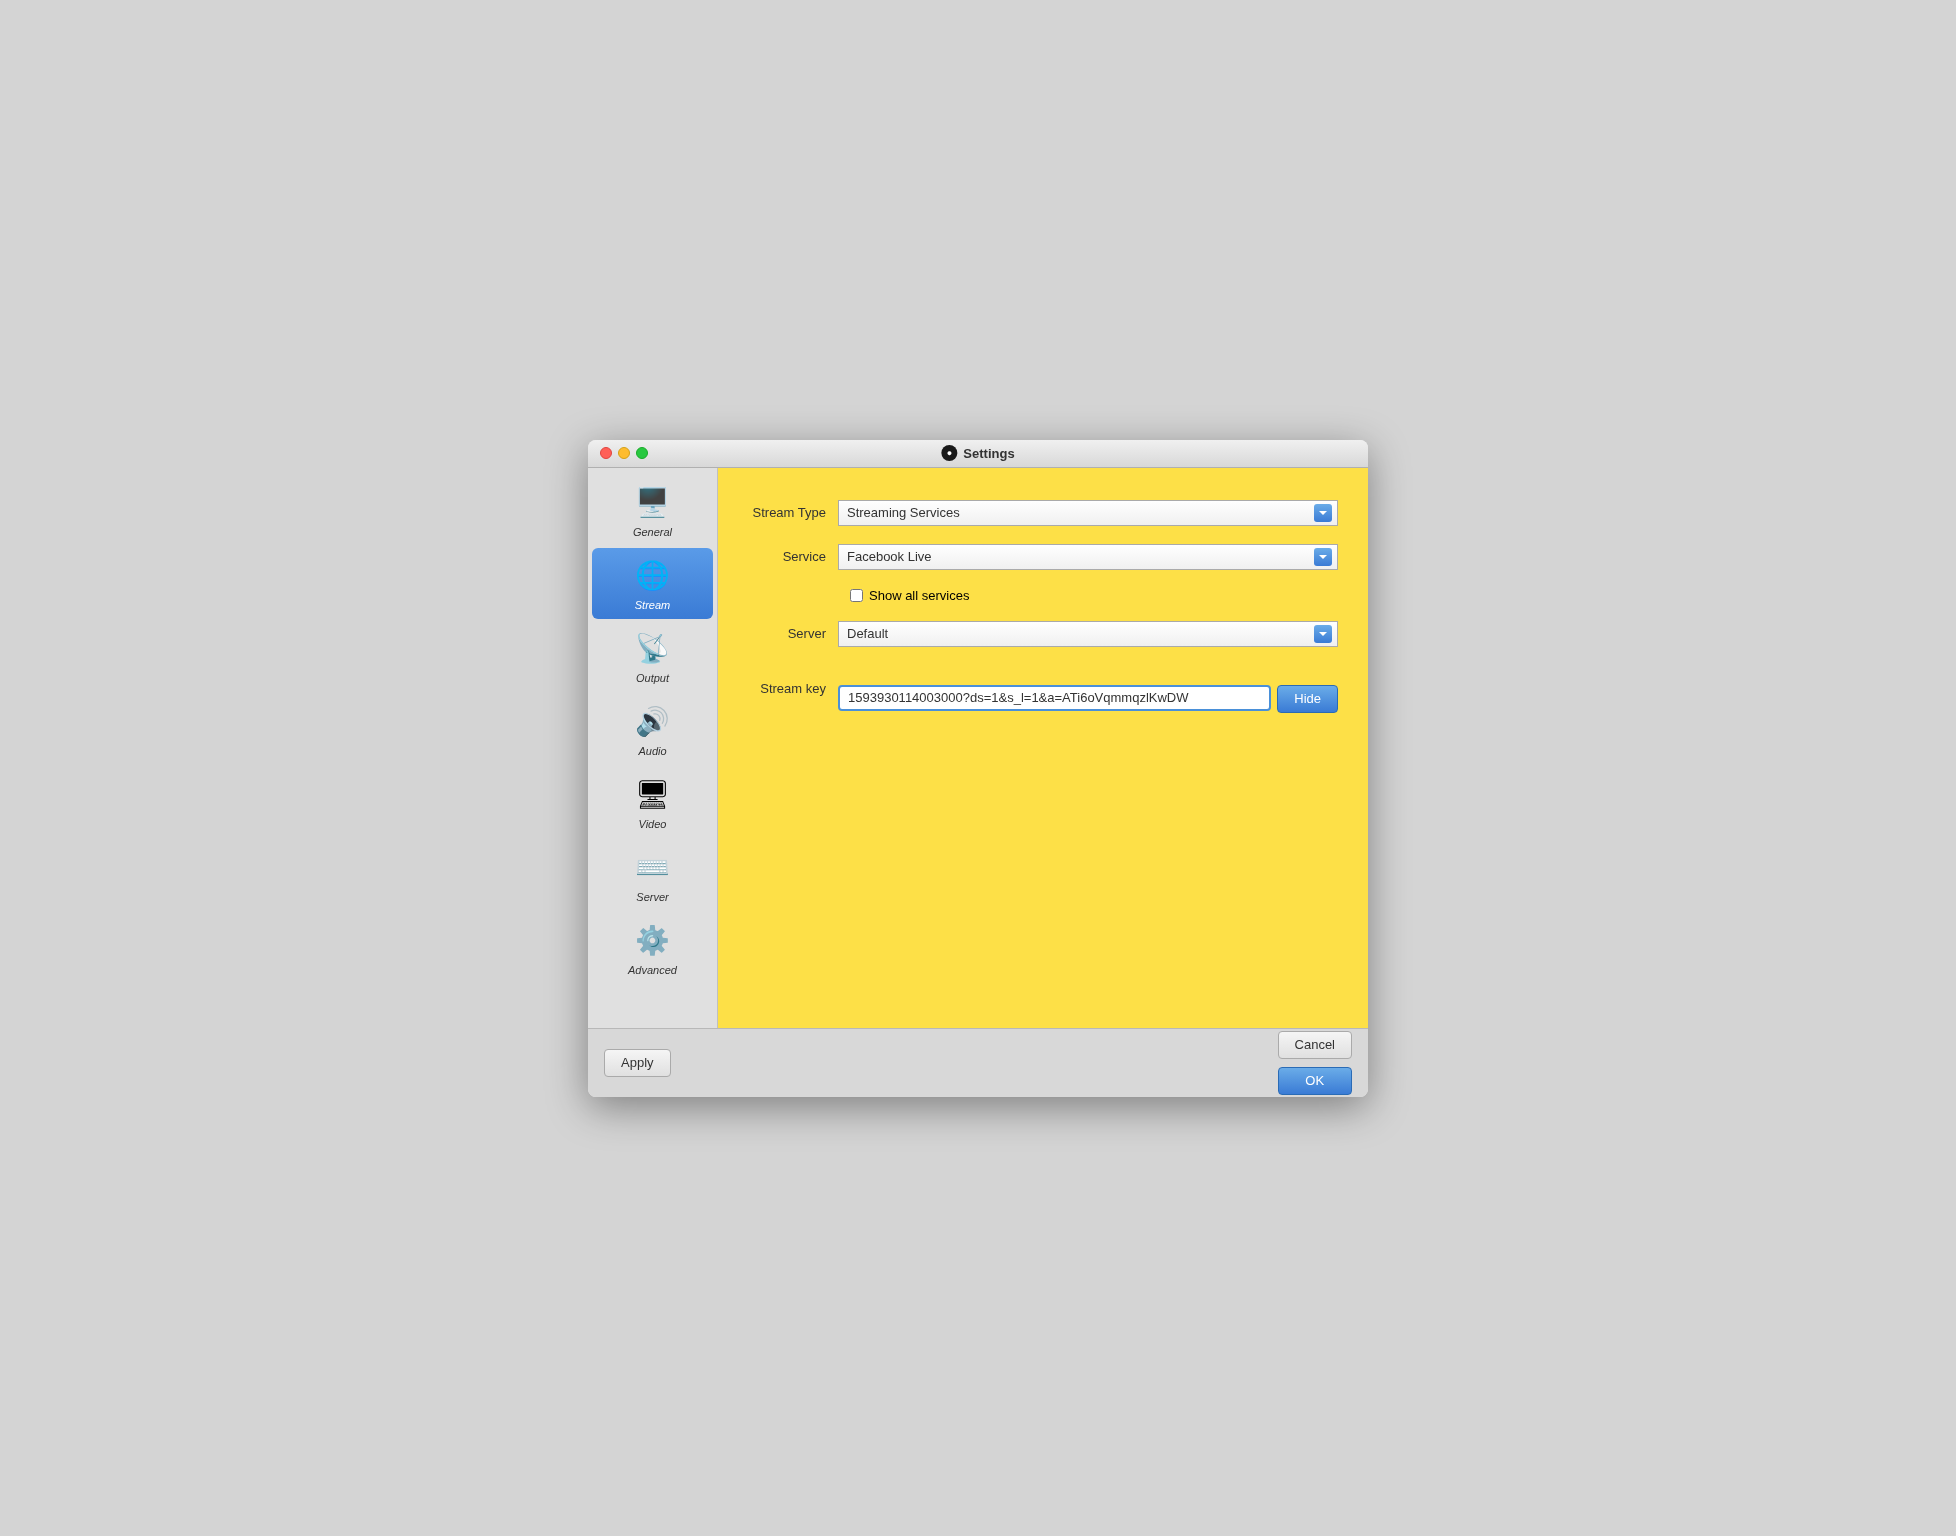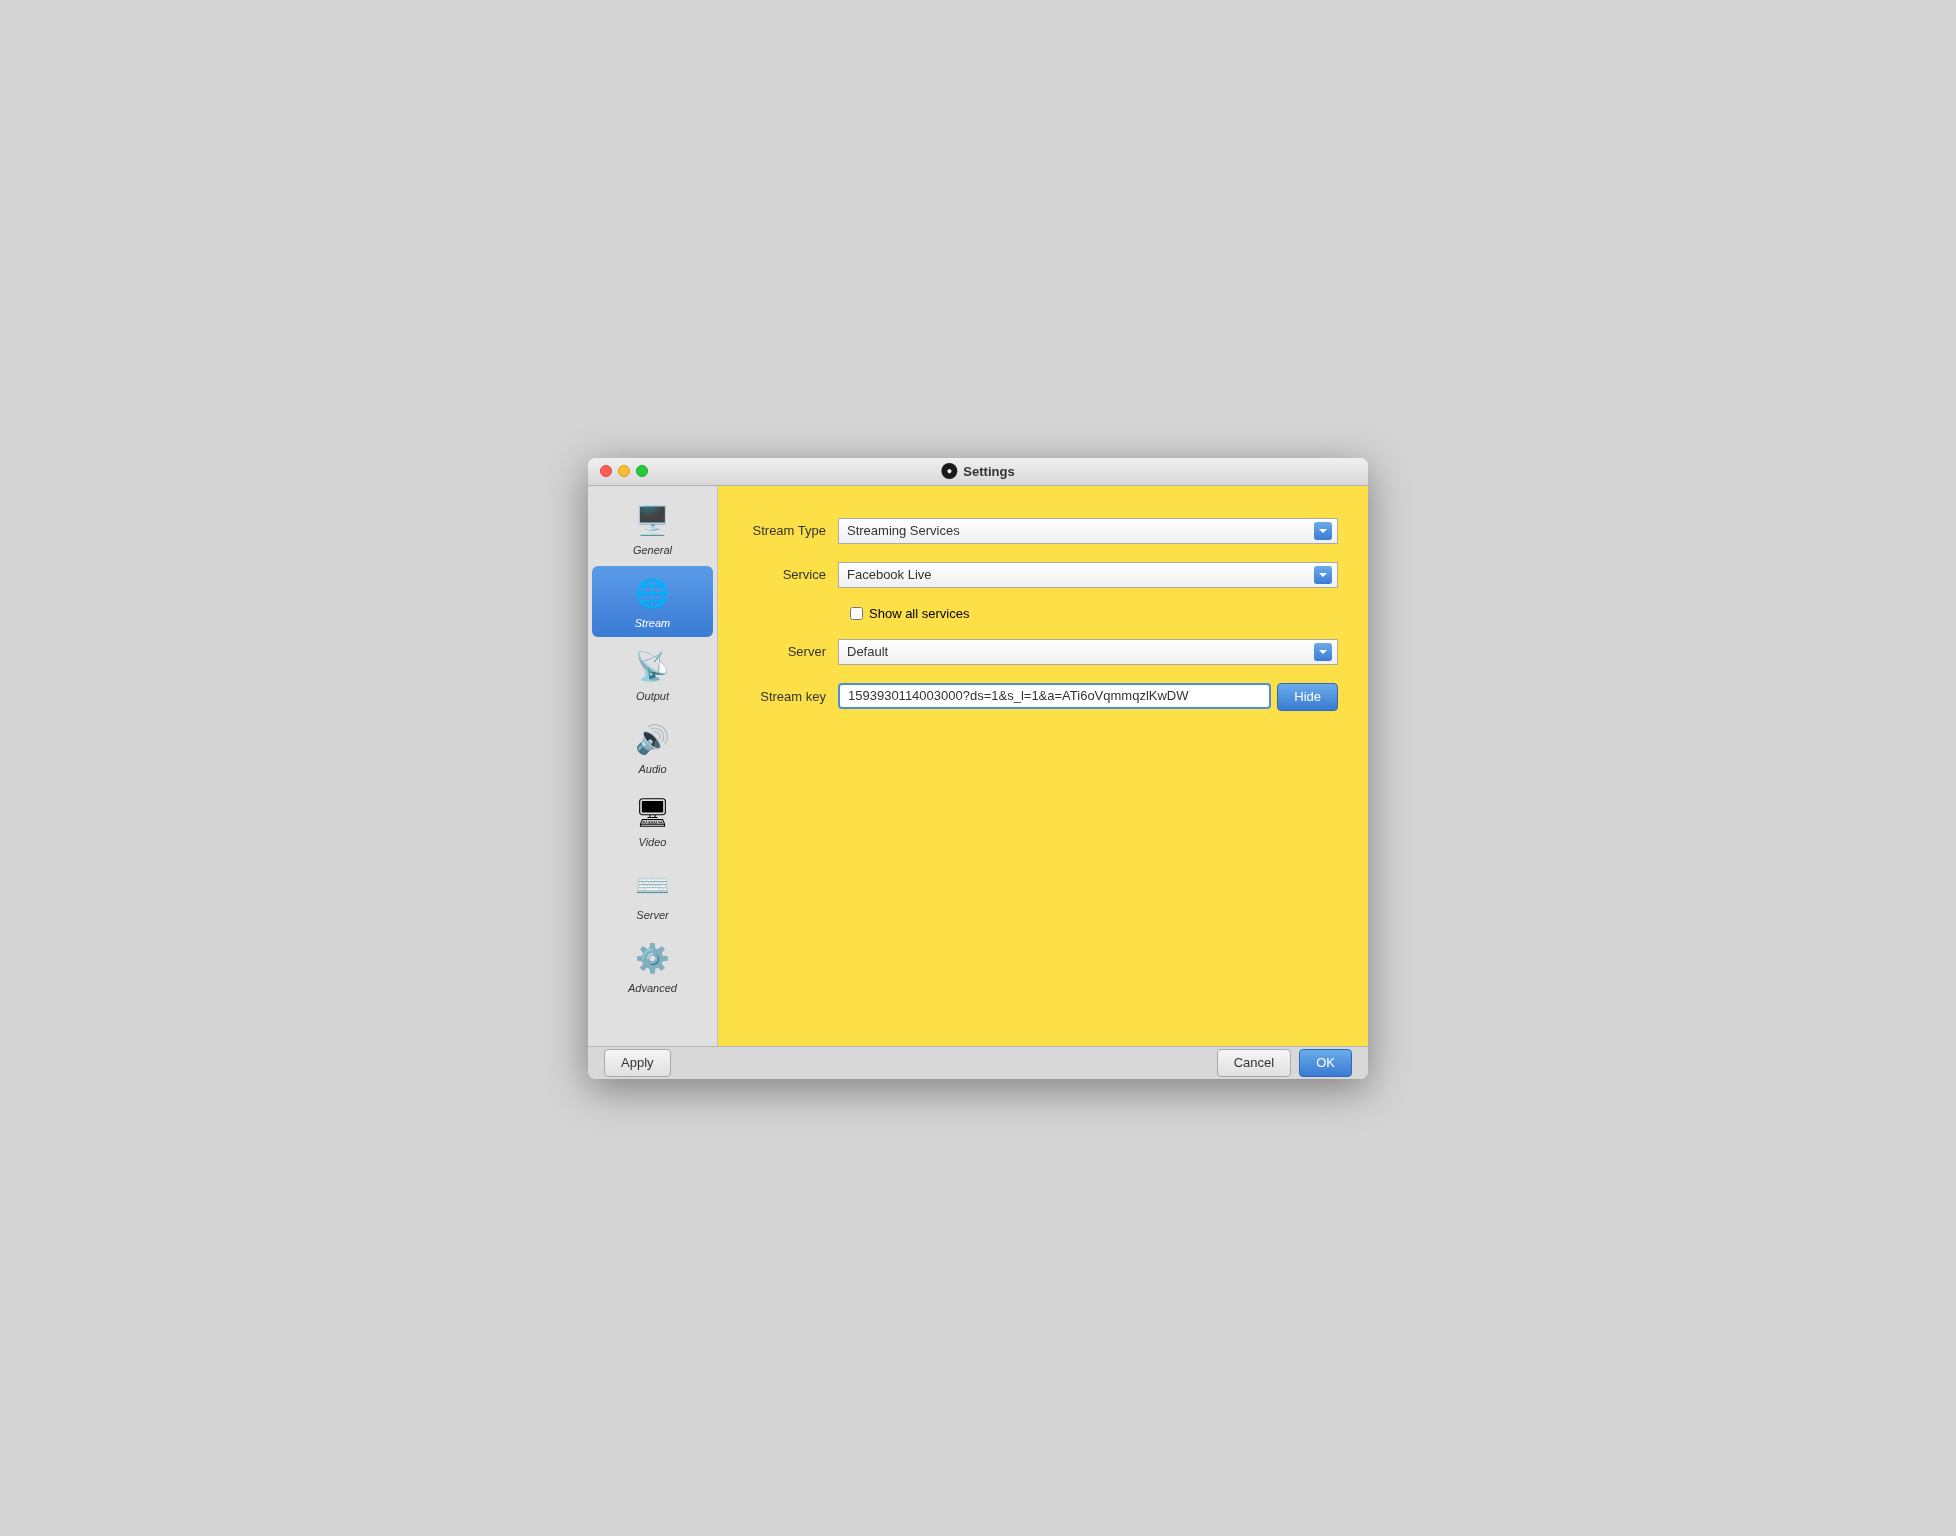--- a/index.html
+++ b/index.html
@@ -201,20 +201,21 @@
     }
 
     .checkbox-row input[type="checkbox"] {
       margin-right: 6px;
     }
 
     .stream-key-wrap {
       display: flex;
       flex: 1;
       gap: 6px;
+      margin-top: 20px;
     }
 
     .stream-key-input {
       flex: 1;
       height: 26px;
       border: 2px solid #4a90d9;
       border-radius: 4px;
       background: white;
       font-size: 13px;
       padding: 0 8px;
@@ -240,20 +241,21 @@
       justify-content: space-between;
       align-items: center;
       padding: 2px 16px;
       background: #d8d8d8;
       border-top: 1px solid #b8b8b8;
     }
 
     .footer-right {
       display: flex;
       gap: 8px;
+      flex-direction: column;
     }
 
     .btn {
       height: 28px;
       padding: 0 16px;
       border-radius: 4px;
       font-size: 13px;
       cursor: pointer;
     }
 

